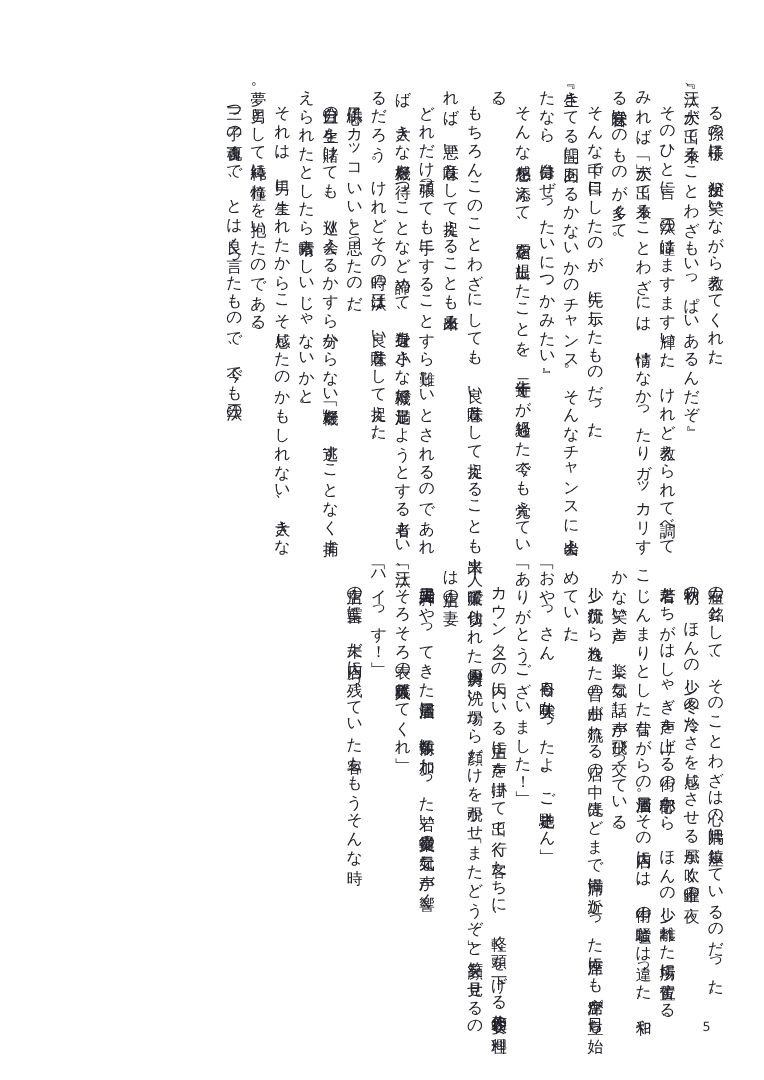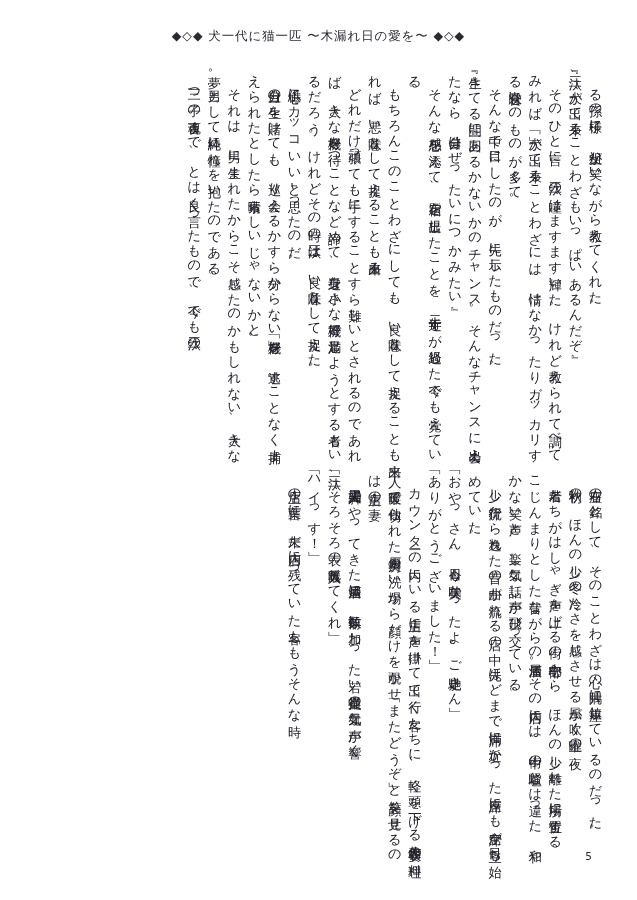--- a/index.html
+++ b/index.html
@@ -77,21 +77,20 @@
     font-size: 10.5px;
     color: #2b2b33;
     font-family: "DejaVu Sans", "Liberation Sans", sans-serif;
   }
 </style>
 </head>
 <body>
 
 <div id="page">
 
-  <div class="header">◆◇◆ 犬一代に猫一匹 〜木漏れ日の愛を〜 ◆◇◆</div>
 
   <div class="vblock" id="block-top">
       <p>る孫の様子に、祖父が笑いながら教えてくれた。</p>
       <p class="noindent">『三汰、犬が出て来ることわざもいっぱいあるんだぞ』</p>
       <p>そのひと言に、三汰の瞳はますます輝いた。けれど教えられて調べてみれば、「犬」が出て来ることわざには、情けなかったりガッカリする意味合いのものが多くて。</p>
       <p>そんな中で目にしたのが、先に示したものだった。</p>
       <p class="noindent">『生きてる間に一回あるかないかのチャンス。そんなチャンスに出会えたなら、自分はぜったいにつかみたい』</p>
       <p>そんな感想を添えて、宿題を提出したことを、二十年近くが経過した今でも覚えている。</p>
       <p>もちろんこのことわざにしても、良い意味として捉えることも出来れば、悪い意味として捉えることも出来る。</p>
       <p>どれだけ頑張っても手にすることすら難しいとされるのであれば、大きな好機を待つことなど諦めて、身近な小さな好機で満足しようとする者もいるだろう。けれどその時の三汰は、良い意味として捉えた。</p>

